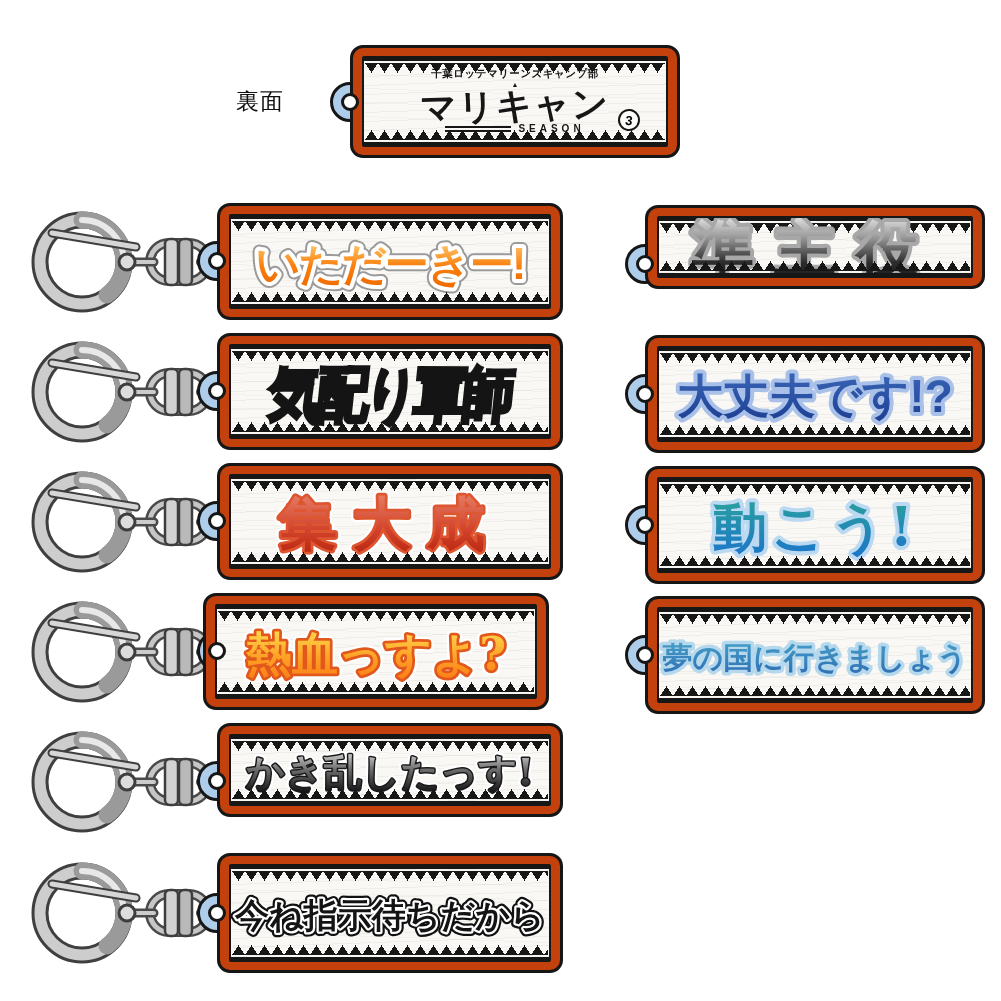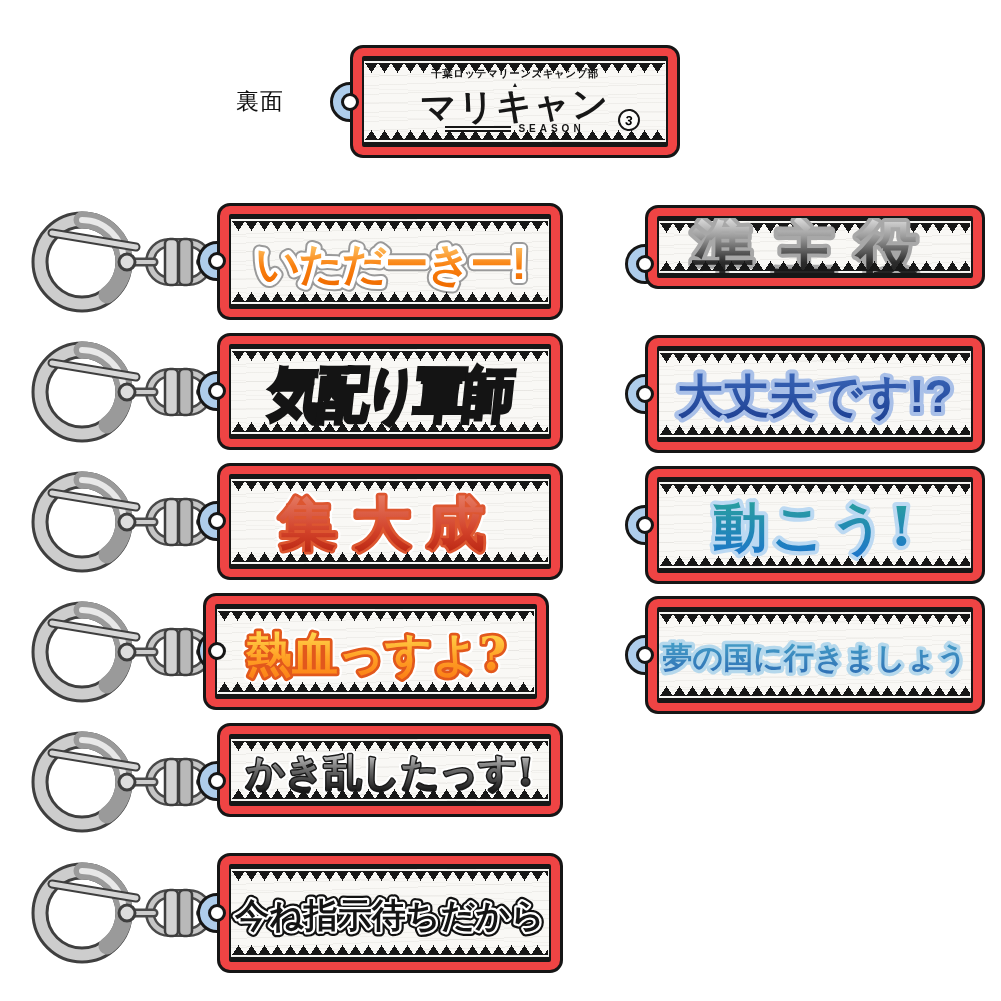--- a/index.html
+++ b/index.html
@@ -1,20 +1,20 @@
 <!DOCTYPE html>
 <html><head>
 <meta charset="utf-8">
 <style>
   html,body{margin:0;padding:0;background:#fff;}
   .canvas{position:relative;width:1001px;height:1001px;background:#ffffff;overflow:hidden;
           font-family:"Liberation Sans",sans-serif;}
 
   
-  .tag{position:absolute;background:#ef4444;border:3px solid #161616;border-radius:13px;
+  .tag{position:absolute;background:#c2410c;border:3px solid #161616;border-radius:13px;
        box-sizing:border-box;padding:8px 9px;}
   .panel{position:relative;width:100%;height:100%;box-sizing:border-box;
          border:2px solid #171717;border-radius:2px;
          background-color:#f9f8f5;
          background-image:
            repeating-linear-gradient(178deg, rgba(115,110,100,0.08) 0 1px, transparent 1px 9px),
            repeating-linear-gradient(2deg,  rgba(115,110,100,0.05) 0 1px, transparent 1px 14px);
          overflow:hidden;}
   .band{position:absolute;left:0;right:0;height:16px;}
   .band-top{top:0;border-top:3px solid #171717;}

